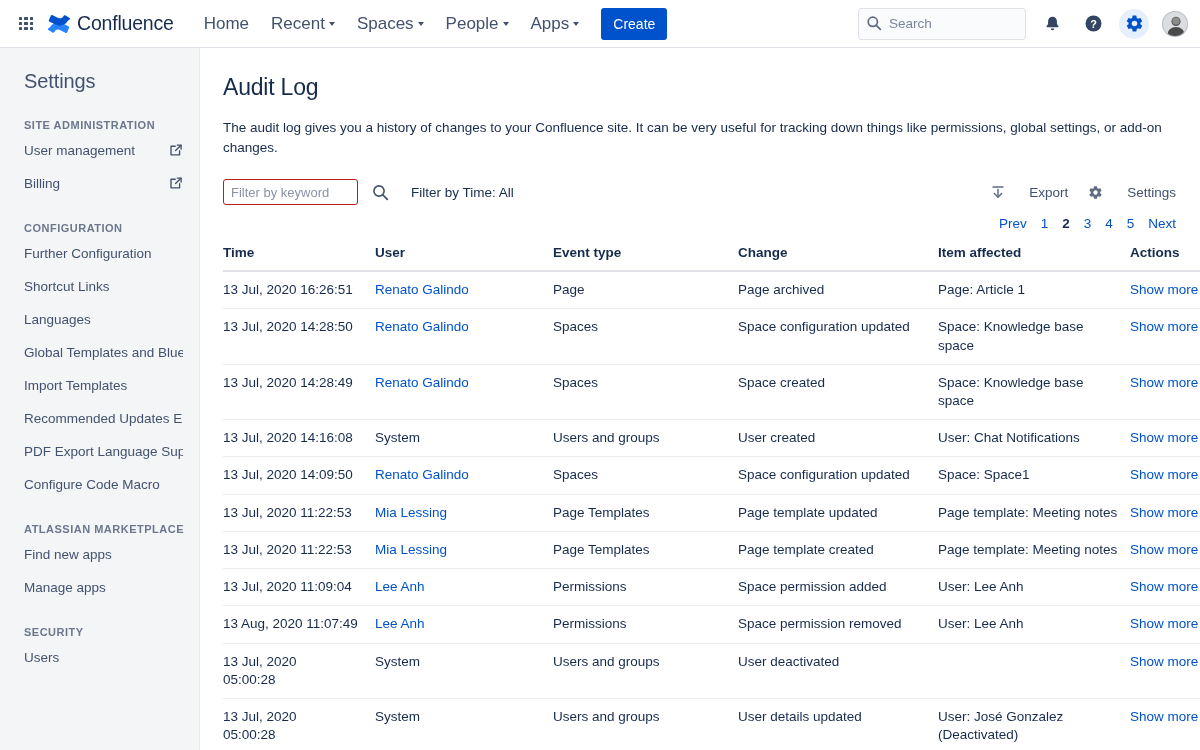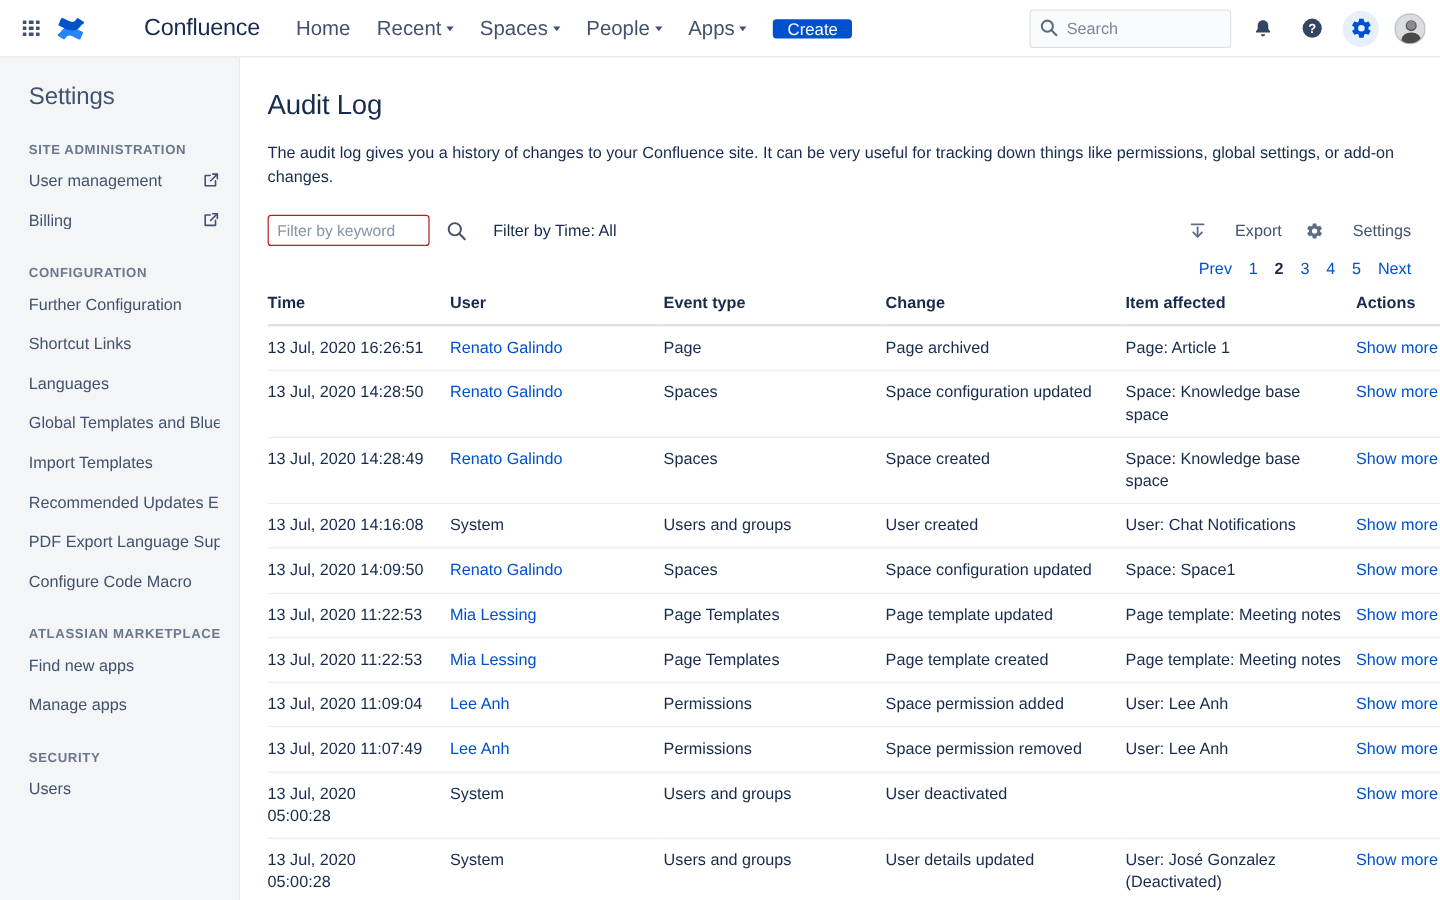--- a/index.html
+++ b/index.html
@@ -33,21 +33,21 @@
     display: grid;
     grid-template-columns: repeat(3, 1fr);
     grid-template-rows: repeat(3, 1fr);
     gap: 2px;
   }
   .grid9 i { display:block; background:#42526E; border-radius: .5px; }
 
   .brand {
     display: flex; align-items: center;
     height: 48px; padding: 0 6px 0 4px;
-    cursor: pointer; text-decoration: none; gap: 43px;
+    cursor: pointer; text-decoration: none;
   }
   .brand-mark { width: 22px; height: 22px; margin-right: 7px; flex: none; }
   .brand-text {
     font-size: 19.5px; color: #172B4D; letter-spacing: -0.2px;
     font-weight: 400;
   }
 
   .navlinks { display: flex; align-items: center; height: 48px; margin-left: 14px; }
   .navitem {
     display: flex; align-items: center; gap: 4px;
@@ -56,21 +56,21 @@
     font-size: 17px; color: #42526E; white-space: nowrap;
   }
   .caret {
     width: 0; height: 0; margin-top: 1px;
     border-left: 3.5px solid transparent;
     border-right: 3.5px solid transparent;
     border-top: 4px solid #42526E;
   }
   .create-btn {
     margin-left: 10px;
-    height: 16px; padding: 0 12px;
+    height: 32px; padding: 0 12px;
     background: #0052CC; color: #fff;
     border: none; border-radius: 3px;
     font-family: inherit; font-size: 14px; font-weight: 500;
     cursor: pointer; display: flex; align-items: center;
   }
 
   .nav-right {
     margin-left: auto; display: flex; align-items: center; gap: 11px; justify-content: space-between;
   }
   .searchbox {
@@ -484,21 +484,21 @@
         </tr>
         <tr>
           <td class="time">13 Jul, 2020   11:09:04</td>
           <td><a class="userlink">Lee Anh</a></td>
           <td>Permissions</td>
           <td>Space permission added</td>
           <td>User: Lee Anh</td>
           <td><a class="showmore">Show more</a></td>
         </tr>
         <tr>
-          <td class="time">13 Jul, 2020   11:07:49</td>
+          <td class="time">13 Aug, 2020   11:07:49</td>
           <td><a class="userlink">Lee Anh</a></td>
           <td>Permissions</td>
           <td>Space permission removed</td>
           <td>User: Lee Anh</td>
           <td><a class="showmore">Show more</a></td>
         </tr>
         <tr>
           <td class="time">13 Jul, 2020
 05:00:28</td>
           <td>System</td>

